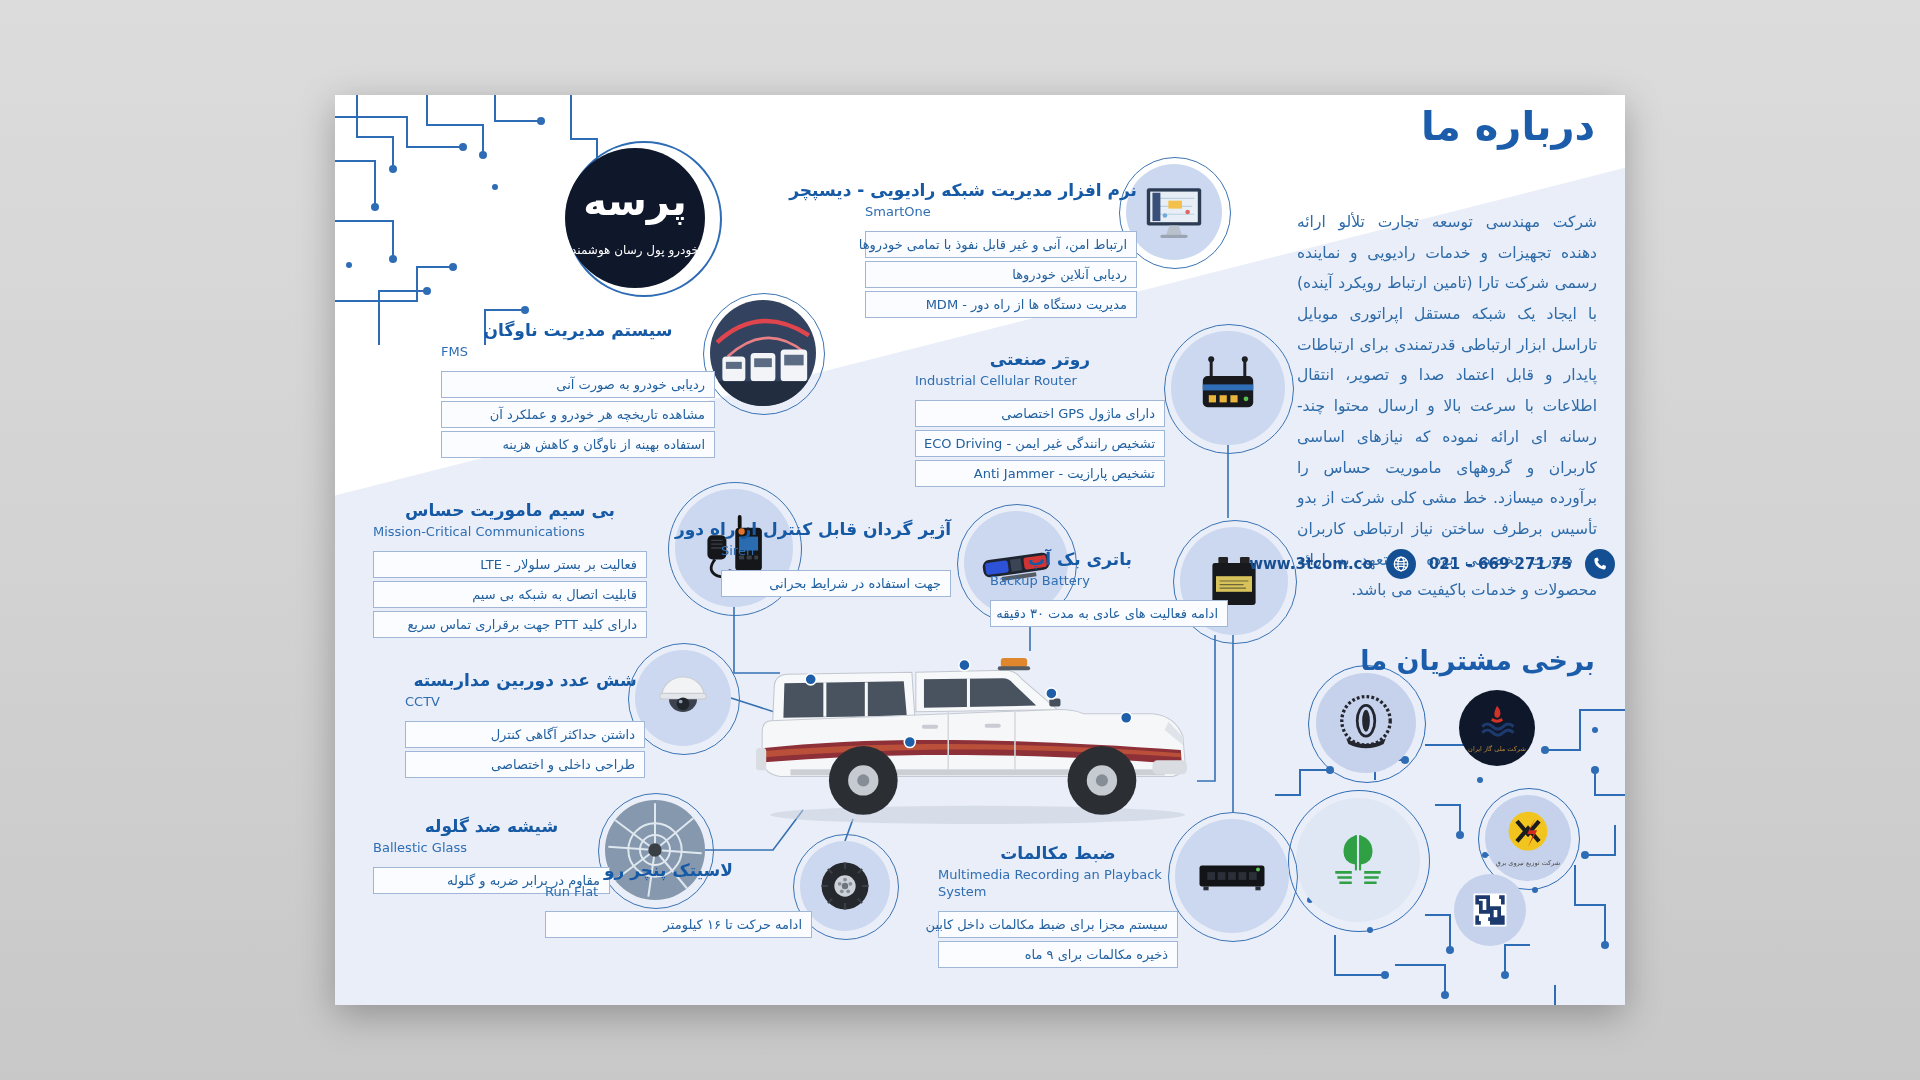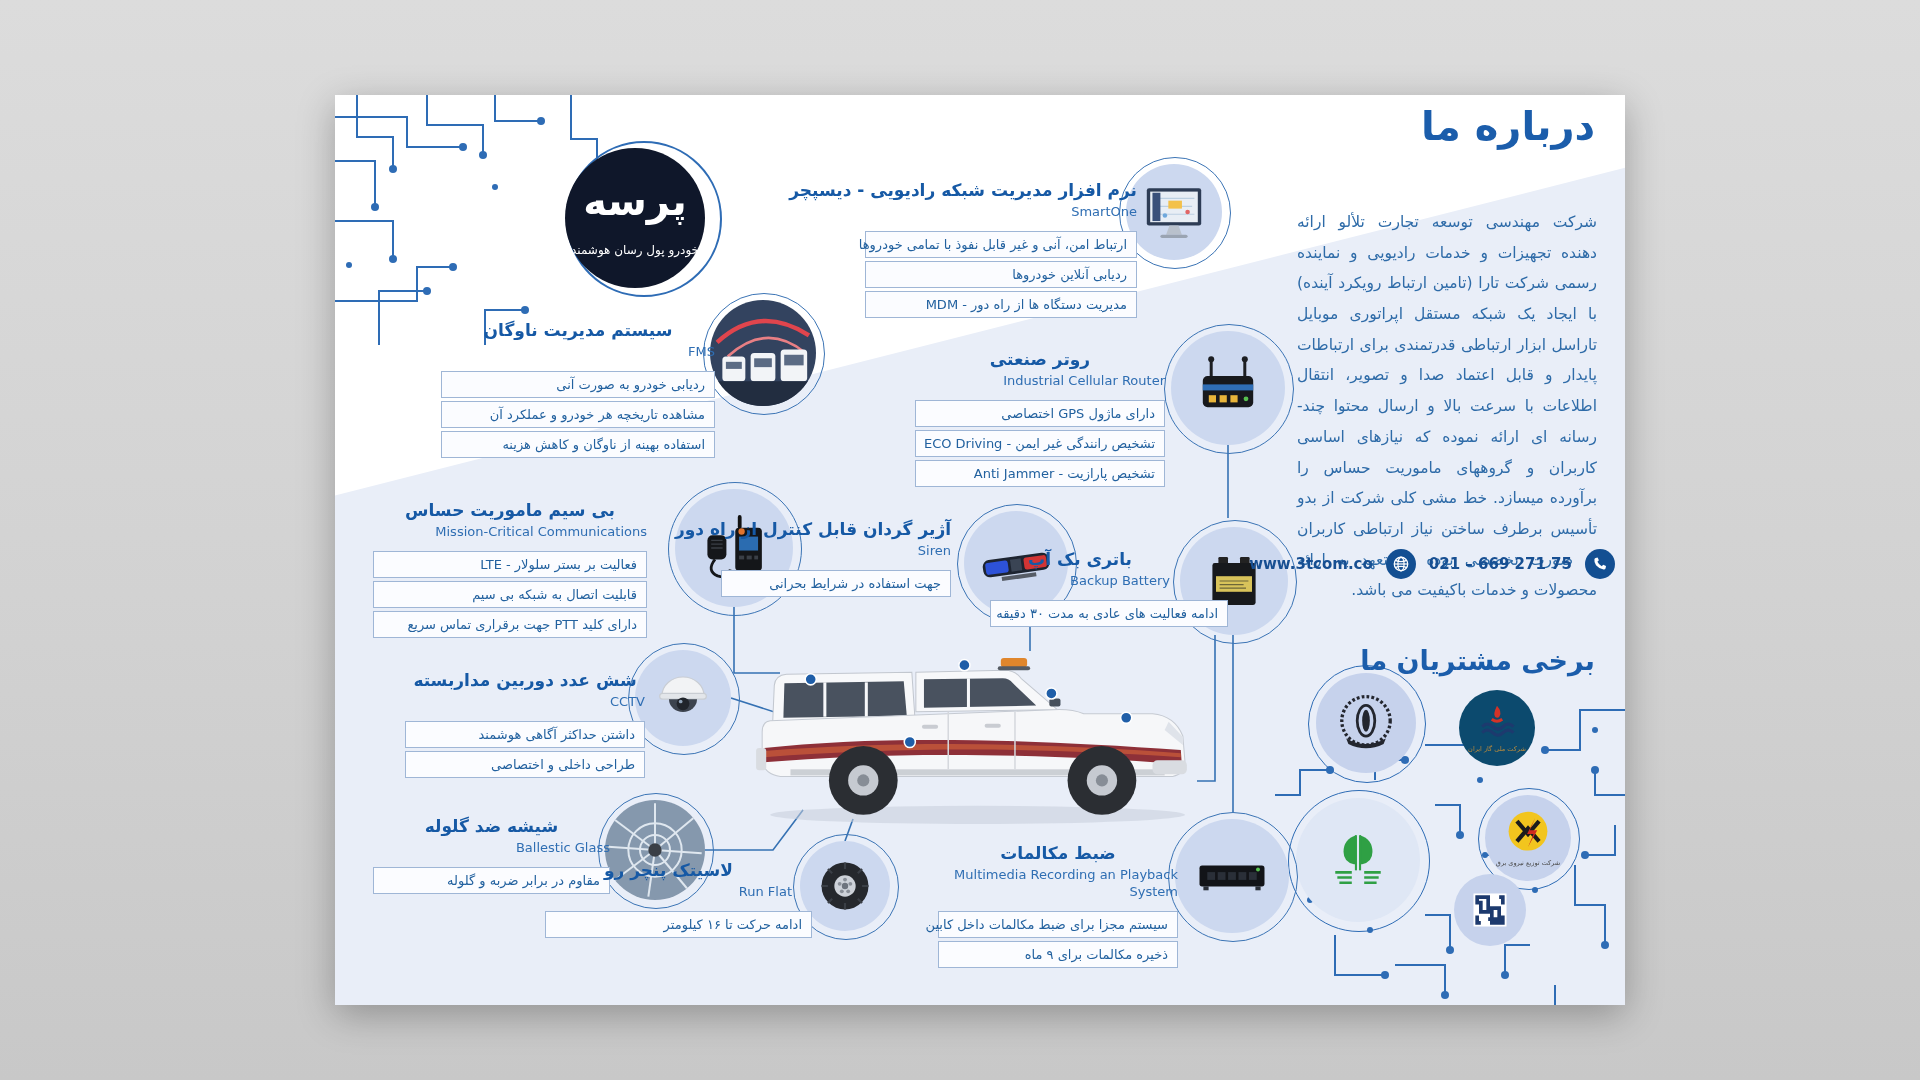--- a/index.html
+++ b/index.html
@@ -31,21 +31,21 @@
   
   .callout{position:absolute;direction:rtl;z-index:4}
   .callout .fring{position:absolute;border:1.5px solid #3b74b5;border-radius:50%;z-index:0;background:transparent}
   .callout .fcircle{
     position:absolute;border-radius:50%;background:#ccd8ef;z-index:1;
     display:flex;align-items:center;justify-content:center;overflow:hidden;
   }
   .callout .fcircle.dark{background:#33435f}
   .callout .fcircle.glassbg{background:#8598ad}
   .callout .ftitle{position:relative;z-index:3;color:#1659a5;font-weight:bold;font-size:17px;line-height:1.4;text-align:center;white-space:nowrap}
-  .callout .fsub{position:relative;z-index:3;color:#2f6eb3;font-size:13px;line-height:1.3;text-align:right;direction:ltr;margin:1px 0 10px}
+  .callout .fsub{position:relative;z-index:3;color:#2f6eb3;font-size:13px;line-height:1.3;direction:ltr;margin:1px 0 10px}
   .callout .fbullets{position:relative;z-index:3}
   .callout .fbullet{
     background:#fbfcff;border:1px solid #9fb6d6;color:#22619f;
     font-size:13px;height:25px;line-height:25px;margin-bottom:3px;
     padding:0 9px;text-align:right;white-space:nowrap;overflow:visible;
   }
   #co-dispatcher{left:530px;top:84px;width:272px}
   #co-dispatcher .fcircle{left:261px;top:-15px;width:96px;height:96px}
   #co-dispatcher .fring{left:254px;top:-22px;width:110px;height:110px}
   #co-fms{left:106px;top:224px;width:274px}
@@ -90,21 +90,21 @@
   .cicon{width:30px;height:30px;border-radius:50%;background:#134f92;display:flex;align-items:center;justify-content:center;flex:0 0 auto}
   
   .cust-title{position:absolute;left:950px;top:550px;width:310px;text-align:right;direction:rtl;
     color:#1b5dab;font-size:27px;font-weight:bold;z-index:4}
   .clogo{position:absolute;border-radius:50%;background:#c6d2ec;display:flex;flex-direction:column;
     align-items:center;justify-content:center;z-index:3;overflow:hidden}
   .clogo .cap{font-size:6.5px;line-height:1;margin-top:2px;white-space:nowrap}
   .cring{position:absolute;border:1.5px solid #2e6cb5;border-radius:50%;z-index:2}
   #lg-sepah{left:981px;top:578px;width:100px;height:100px}
   #rg-sepah{left:973px;top:570px;width:116px;height:116px}
-  #lg-gas{left:1124px;top:595px;width:76px;height:76px;background:#0c4a6e}
+  #lg-gas{left:1124px;top:595px;width:76px;height:76px;background:#0f172a}
   #lg-elec{left:1150px;top:700px;width:86px;height:86px}
   #rg-elec{left:1143px;top:693px;width:100px;height:100px}
   #lg-green{left:961px;top:703px;width:124px;height:124px;background:#dfe7f5}
   #rg-green{left:953px;top:695px;width:140px;height:140px}
   #lg-knot{left:1119px;top:779px;width:72px;height:72px}
 </style>
 </head>
 <body>
 
 <div class="page">
@@ -354,21 +354,21 @@
         <path d="M12,28 a18,16 0 0 1 36,0 z" fill="#f2f3f5" stroke="#c9cdd3"></path>
         <rect x="10" y="26" width="40" height="5" rx="2.5" fill="#e3e6ea" stroke="#c9cdd3"></rect>
         <path d="M18,31 a12,11 0 0 0 24,0 z" fill="#3c434e"></path>
         <circle cx="30" cy="35" r="5.5" fill="#20242b"></circle>
           <circle cx="28" cy="33" r="1.6" fill="#8fa2b8"></circle>
       </svg>
     </div>
     <div class="ftitle">شش عدد دوربین مداربسته</div>
     <div class="fsub">CCTV</div>
     <div class="fbullets">
-      <div class="fbullet">داشتن حداکثر آگاهی هوشمند</div>
+      <div class="fbullet">داشتن حداکثر آگاهی کنترل</div>
       <div class="fbullet">طراحی داخلی و اختصاصی</div>
     </div>
   </div>
 
   <div class="callout" id="co-glass">
     <div class="fring"></div>
     <div class="fcircle glassbg">
       <svg width="100%" height="100%" viewBox="0 0 60 60">
         <g stroke="#dfe7ef" stroke-width="1.2" fill="none">
           <line x1="30" y1="30" x2="6" y2="12"></line>

